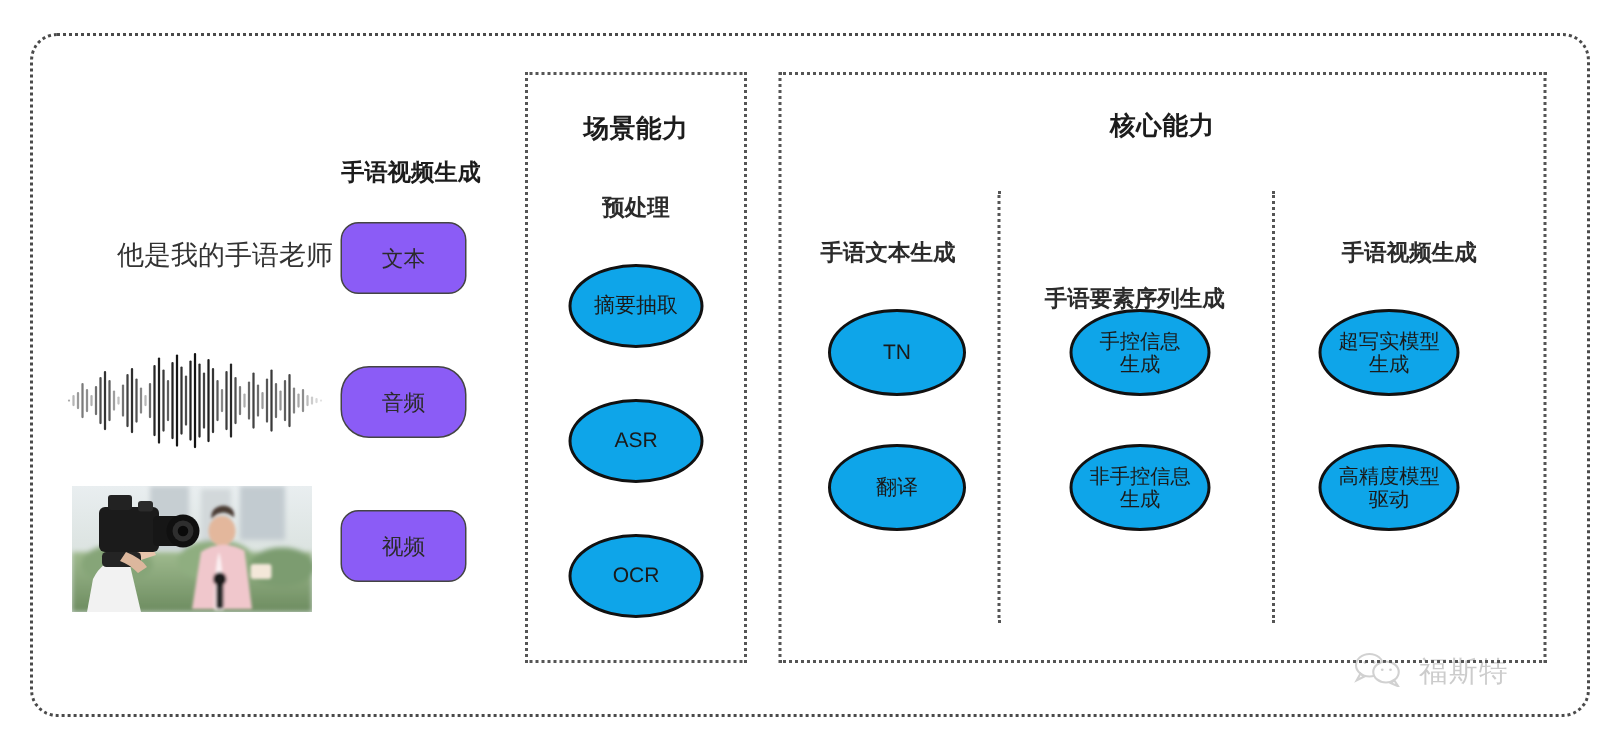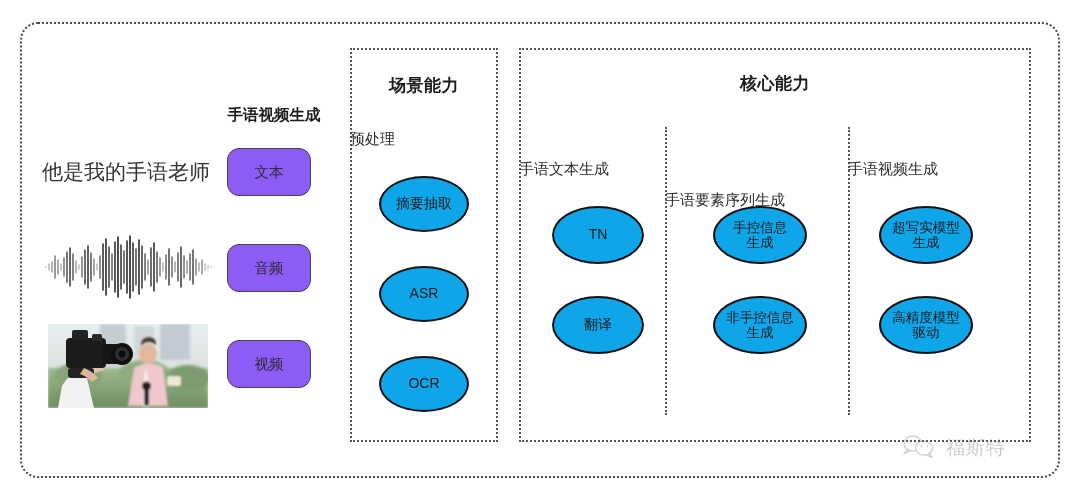--- a/index.html
+++ b/index.html
@@ -71,21 +71,22 @@
     width: 0;
     height: 288px;
     border-left: 2px dotted #555555;
   }
   .divider-1 { left: 665px; }
   .divider-2 { left: 848px; }
 
   
   .column {
     position: absolute;
-    text-align: left;
+    text-align: center;
+    font-weight: bold;
   }
   .col-head {
     font-size: 15px;
     color: #2b2b2b;
     line-height: 1.2;
     white-space: nowrap;
   }
 
   
   .col-pre {
@@ -141,41 +142,41 @@
     font-size: 15.5px;
     font-weight: bold;
     color: #1c1c1c;
     white-space: nowrap;
   }
   .sample-text {
     position: absolute;
     left: 42px;
     top: 158px;
     width: 180px;
-    text-align: left;
-    font-size: 21px;
+    text-align: right;
+    font-size: 18px;
     color: #333333;
     white-space: nowrap;
   }
   .pill {
     position: absolute;
     width: 84px;
     height: 48px;
     border: 1.6px solid #444444;
     border-radius: 12px;
     box-sizing: border-box;
     display: flex;
     align-items: center;
     justify-content: center;
     font-size: 14.5px;
     color: #2b2b2b;
     background: #8b5cf6;
   }
   .pill-text  { left: 227px; top: 148px; }
-  .pill-audio { left: 227px; top: 244px; }
+  .pill-audio { left: 227px; top: 244px; border-radius: 19px; }
   .pill-video { left: 227px; top: 340px; }
 
   
   .waveform {
     position: absolute;
     left: 44px;
     top: 234px;
     width: 174px;
     height: 66px;
   }

